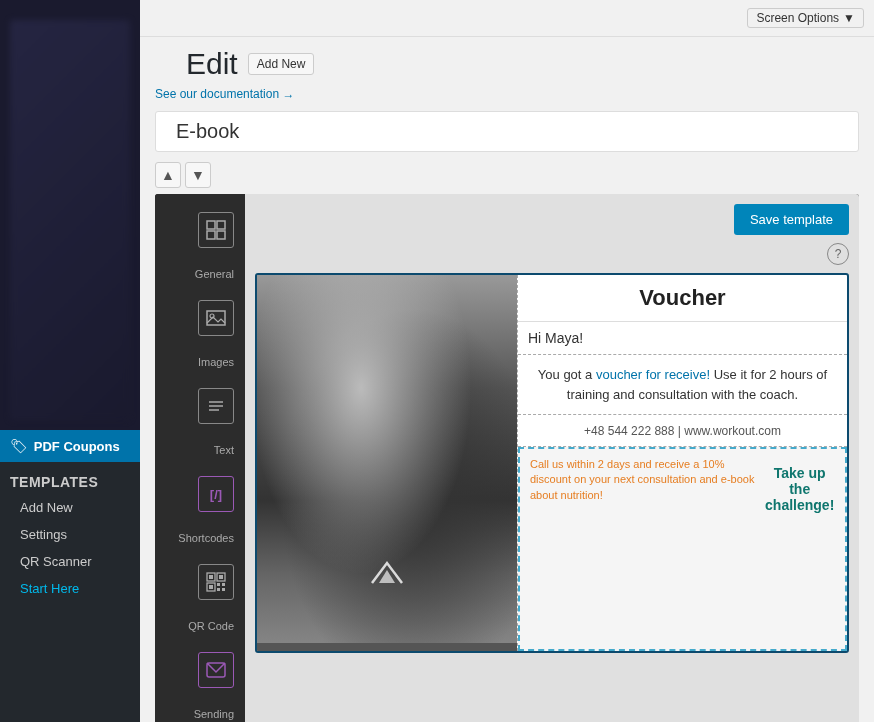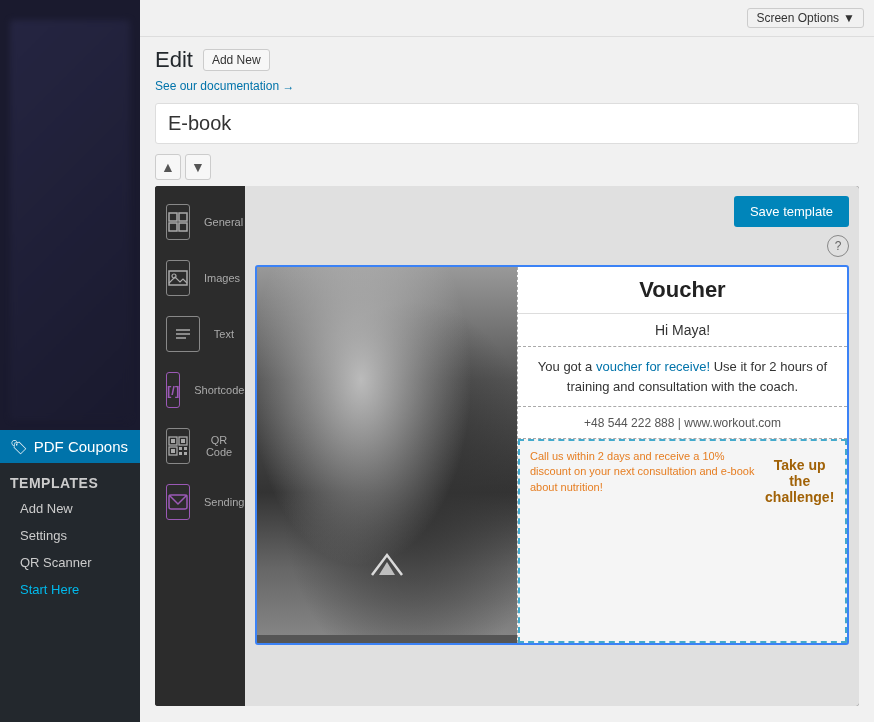--- a/index.html
+++ b/index.html
@@ -37,21 +37,21 @@
     .sidebar-pdf-coupons {
       display: flex;
       align-items: center;
       padding: 8px 10px;
       background: #0073aa;
       color: #fff;
       gap: 6px;
       cursor: pointer;
     }
     .sidebar-pdf-coupons .icon { font-size: 14px; }
-    .sidebar-pdf-coupons .label { font-size: 15px; font-weight: 400; }
+    .sidebar-pdf-coupons .label { font-size: 13px; font-weight: 700; }
     .sidebar-section-label {
       padding: 12px 0 4px 10px;
       color: #ccc;
       font-size: 14px;
       font-weight: 700;
       text-transform: uppercase;
       letter-spacing: 0.5px;
     }
     .sidebar-item {
       display: flex;
@@ -102,44 +102,45 @@
       background: #f1f1f1;
     }
 
     .page-header {
       display: flex;
       align-items: center;
       gap: 10px;
       margin-bottom: 6px;
     }
     .page-title {
-      font-size: 22px;
+      font-size: 30px;
       font-weight: 400;
       color: #23282d;
+      margin-left: 31px;
     }
     .add-new-btn {
       background: #f7f7f7;
       border: 1px solid #ccc;
       border-radius: 3px;
       padding: 3px 8px;
       font-size: 12px;
       color: #333;
       cursor: pointer;
     }
     .doc-link {
       display: block;
       color: #0073aa;
       font-size: 12px;
       margin-bottom: 10px;
       text-decoration: none;
     }
 
     .title-input {
       width: 100%;
-      padding: 8px 12px;
+      padding: 8px 20px;
       font-size: 20px;
       border: 1px solid #ddd;
       border-radius: 3px;
       background: #fff;
       color: #333;
       margin-bottom: 10px;
     }
 
     .arrows-row {
       display: flex;
@@ -174,28 +175,28 @@
       width: 90px;
       background: #2c2c2c;
       display: flex;
       flex-direction: column;
       align-items: center;
       padding: 10px 0;
       gap: 4px;
     }
     .tool-item {
       display: flex;
-      flex-direction: row;
-      align-items: center;
+      flex-direction: column;
+      align-items: flex-end;
       padding: 8px 6px;
       cursor: pointer;
       width: 80px;
       border-radius: 4px;
       color: #ccc;
-      gap: 14px;
+      gap: 20px;
     }
     .tool-item .tool-icon {
       width: 36px;
       height: 36px;
       border: 1.5px solid #888;
       border-radius: 3px;
       display: flex;
       align-items: center;
       justify-content: center;
       font-size: 16px;
@@ -254,21 +255,21 @@
       justify-content: center;
       color: #666;
       font-size: 12px;
       cursor: pointer;
     }
 
     
     .voucher-container {
       display: flex;
       background: #fff;
-      border: 2px solid #3b82f6;
+      border: 2px solid #0c4a6e;
       border-radius: 3px;
       overflow: hidden;
       min-height: 380px;
       position: relative;
     }
     .voucher-left {
       width: 260px;
       flex-shrink: 0;
       background: #666;
       position: relative;
@@ -315,21 +316,21 @@
       text-align: center;
     }
     .voucher-title {
       font-size: 22px;
       font-weight: 700;
       color: #222;
     }
     .voucher-greeting-row {
       border-bottom: 1px dashed #aaa;
       padding: 8px 10px;
-      text-align: center;
+      text-align: left;
     }
     .voucher-greeting {
       font-size: 14px;
       color: #333;
     }
     .voucher-body-row {
       border-bottom: 1px dashed #aaa;
       padding: 10px 12px;
     }
     .voucher-body-text {
@@ -357,21 +358,21 @@
       position: relative;
     }
     .voucher-bottom-text {
       font-size: 11px;
       color: #e67e22;
       line-height: 1.4;
     }
     .voucher-cta {
       font-size: 14px;
       font-weight: 700;
-      color: #a16207;
+      color: #0f766e;
       text-align: center;
       margin-top: 8px;
     }
     .voucher-border-overlay {
       position: absolute;
       inset: 0;
       border: 2px dashed #44aacc;
       pointer-events: none;
     }
     .voucher-handle-bar {

